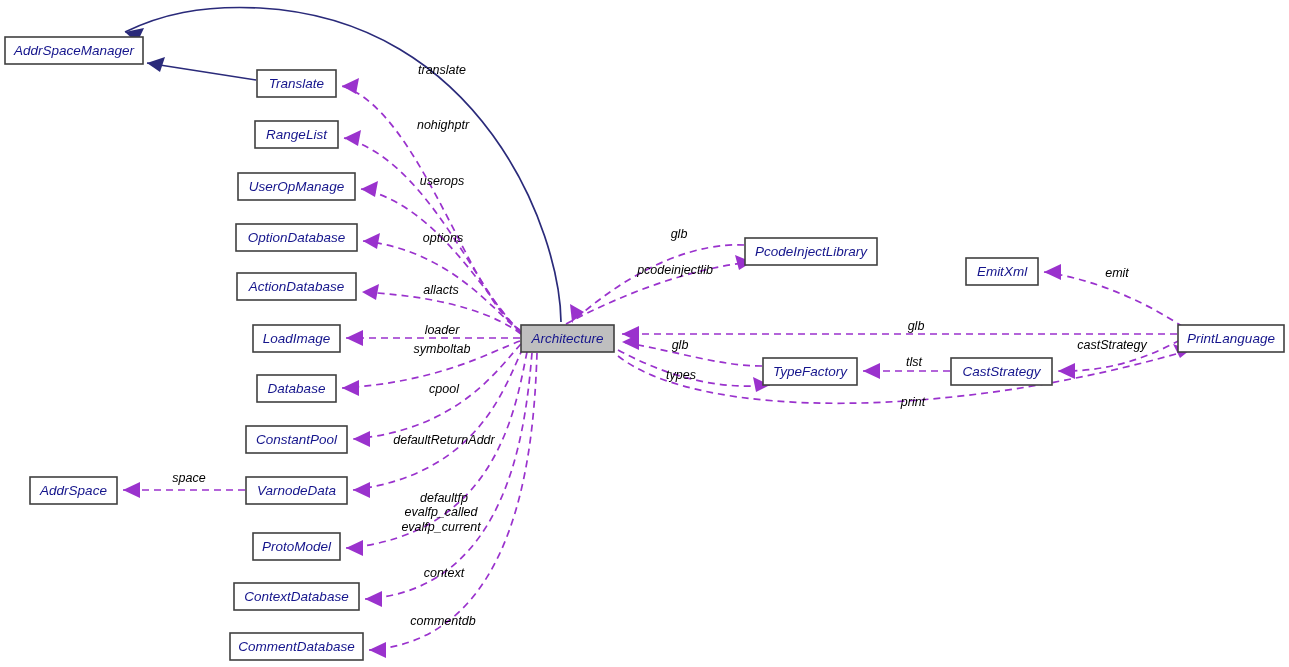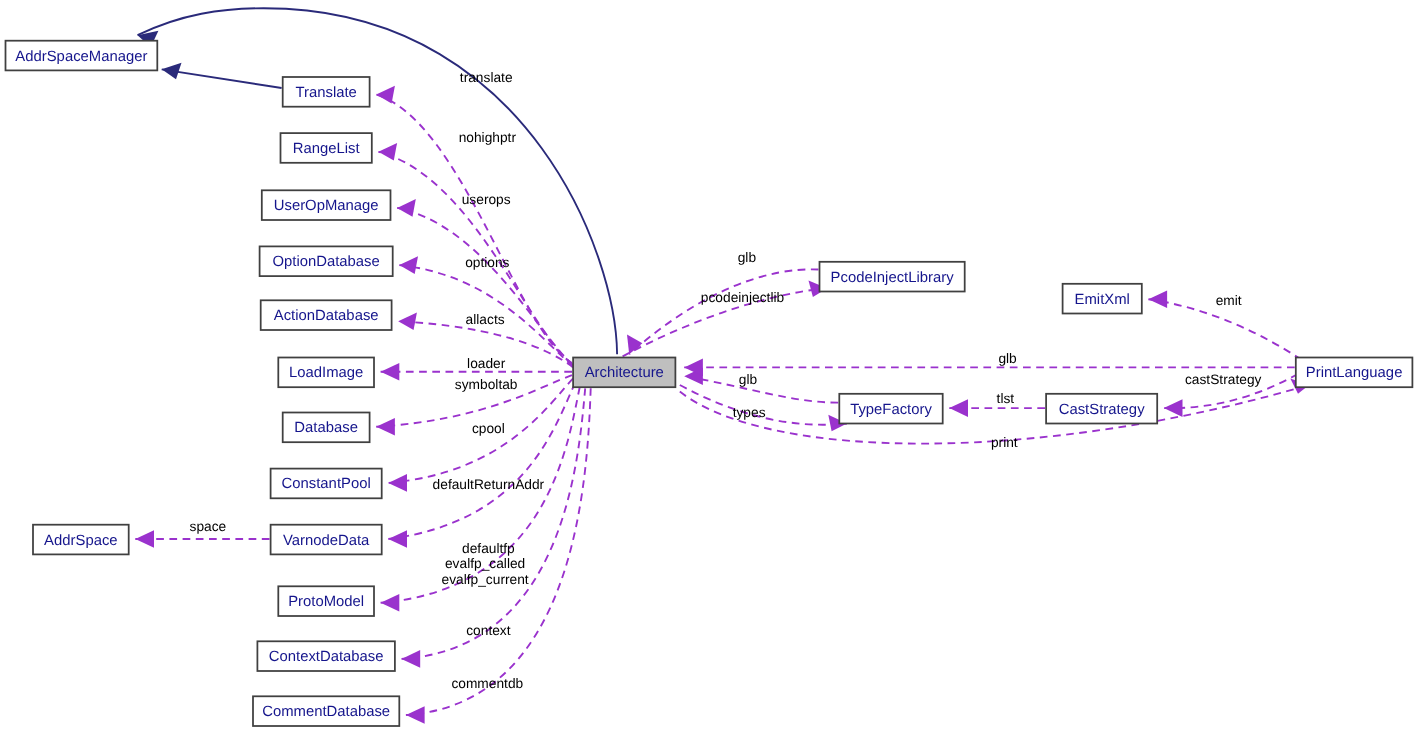--- a/index.html
+++ b/index.html
@@ -11,20 +11,21 @@
     width: 1289px;
     height: 667px;
     overflow: hidden;
     font-family: "Liberation Sans", sans-serif;
   }
   #diagram-root {
     position: relative;
     width: 1068px;
     height: 667px;
     background: #ffffff;
+    font-style: italic;
   }
   svg#graph {
     position: absolute;
     left: 0;
     top: 0;
     width: 1289px;
     height: 667px;
     display: block;
   }
   .node-box {

